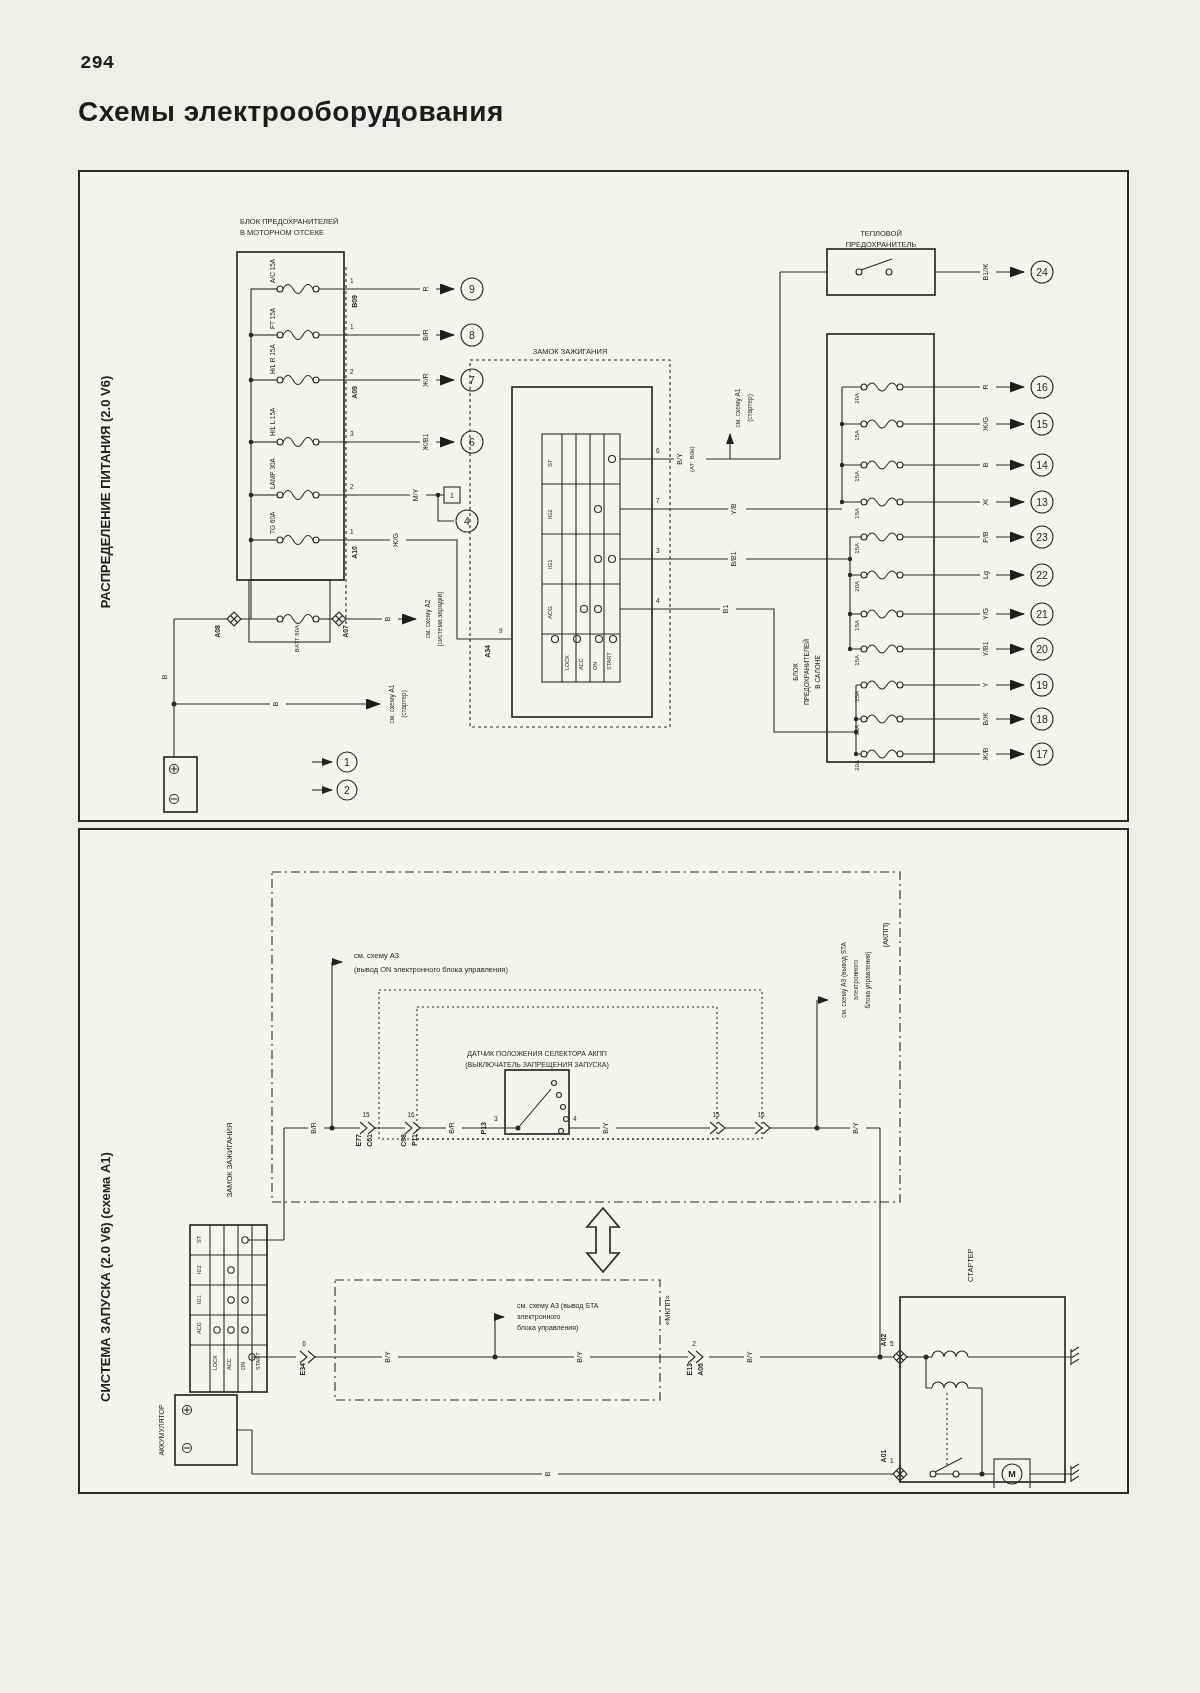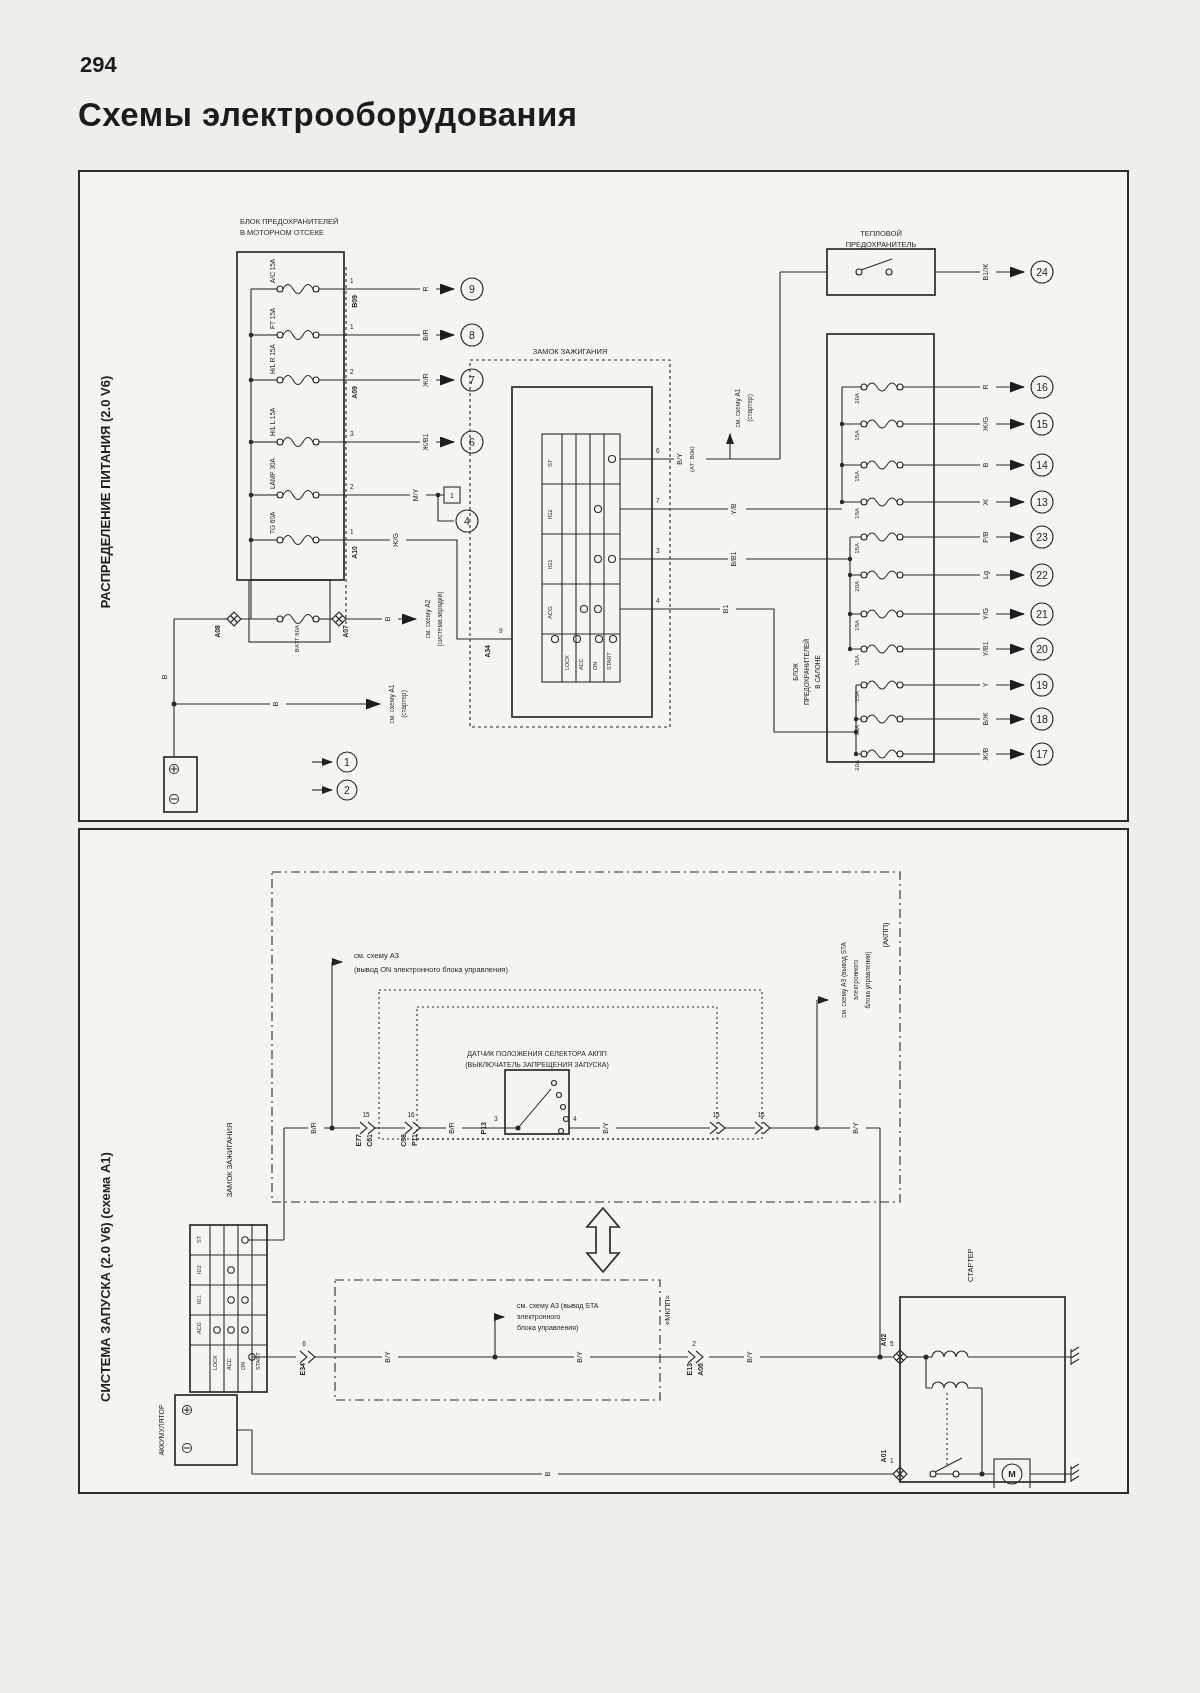--- a/index.html
+++ b/index.html
@@ -1,18 +1,18 @@
 <!DOCTYPE html>
 <html><head>
 <meta charset="utf-8">
 <style>
   html,body{margin:0;padding:0;background:#e7e7e3;}
   .page{position:relative;width:1200px;height:1693px;background:#eeeeeb;font-family:"Liberation Sans",sans-serif;color:#1c1c1c;}
-  .pagenum{position:absolute;left:80px;top:52px;font-size:22px;font-weight:bold;}
-  .title{position:absolute;left:78px;top:96px;font-size:33px;font-weight:bold;letter-spacing:.5px;}
+  .pagenum{position:absolute;left:80px;top:52px;font-size:19px;font-weight:bold;font-family:Liberation Mono, monospace;}
+  .title{position:absolute;left:78px;top:96px;font-size:28px;font-weight:bold;letter-spacing:.5px;}
   .frame{position:absolute;background:#f4f4f1;border:2px solid #2b2b2b;}
   #f1{left:78px;top:170px;width:1047px;height:648px;}
   #f2{left:78px;top:828px;width:1047px;height:662px;}
   svg{display:block;}
   svg text{font-family:"Liberation Sans",sans-serif;fill:#1f1f1f;font-size:8px;}
   .t65{font-size:6.5px}.t6{font-size:6px}.t55{font-size:5.5px}.t7{font-size:7px}.t75{font-size:7.5px}.t10{font-size:10.5px}
   .b{font-weight:bold}
   .mid{text-anchor:middle}.end{text-anchor:end}
   .sideL{font-size:13px;font-weight:bold}
   .w{stroke:#2b2b2b;stroke-width:1.1;fill:none}

